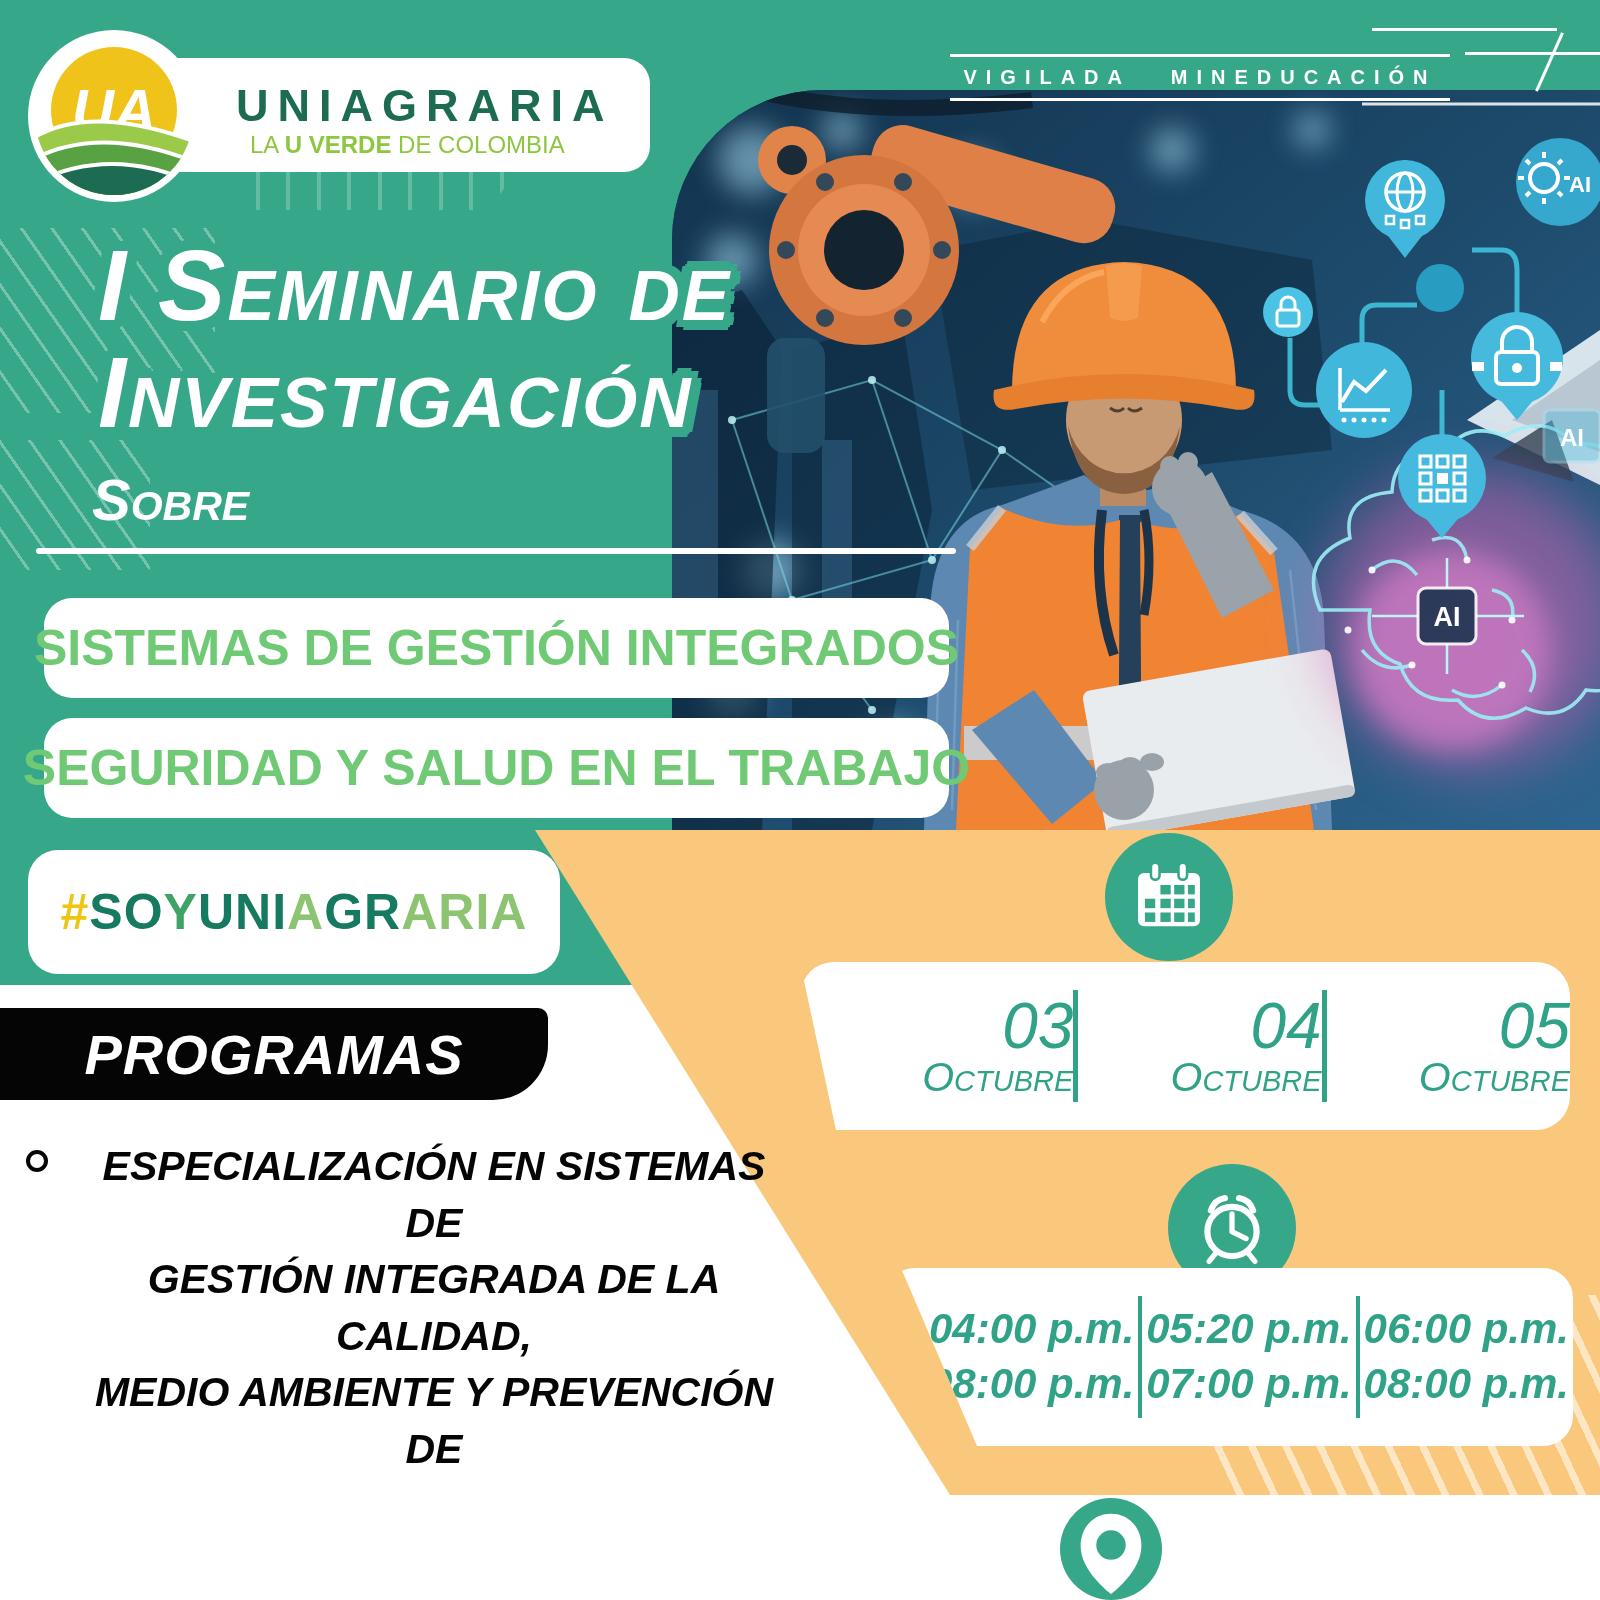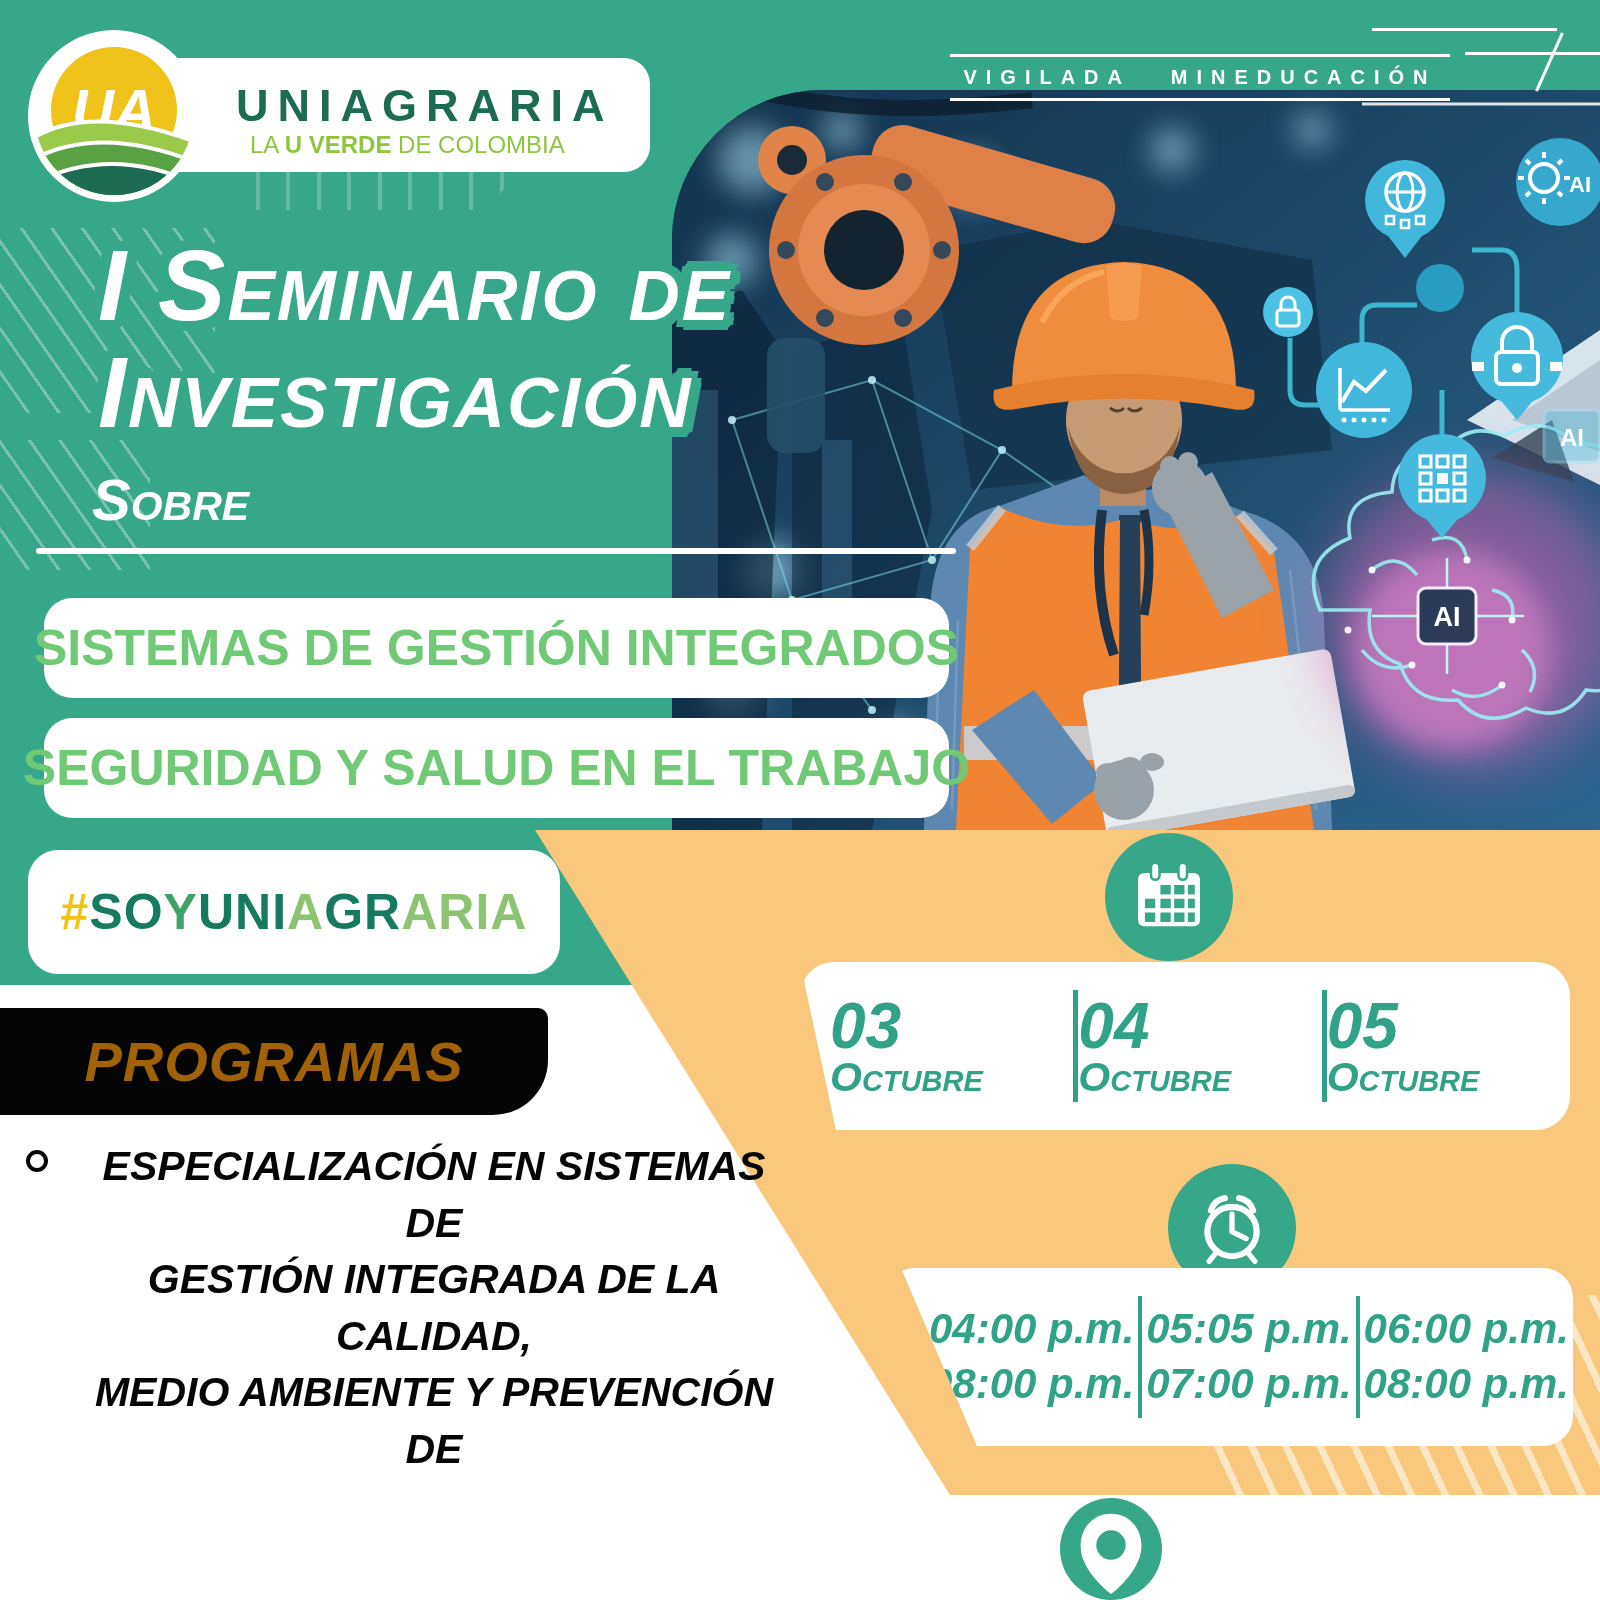--- a/index.html
+++ b/index.html
@@ -52,39 +52,39 @@
   .topic2{top:718px;}
   
   .hashtag-badge{position:absolute;left:28px;top:850px;width:532px;height:124px;background:#fff;
     border-radius:30px;display:flex;align-items:center;justify-content:center;z-index:3;
     font-weight:bold;font-size:50px;letter-spacing:1px;}
   .ht-yellow{color:#f0c414;}
   .ht-dark{color:#157a5f;}
   .ht-light{color:#8cc471;}
   .ht-mid{color:#3fa368;}
   
-  .programas{position:absolute;left:0;top:1008px;width:548px;height:107px;background:#050505;
-    border-radius:0 10px 55px 0;color:#a16207;display:flex;align-items:center;justify-content:center;
+  .programas{position:absolute;left:0;top:1008px;width:548px;height:92px;background:#050505;
+    border-radius:0 10px 55px 0;color:#ffffff;display:flex;align-items:center;justify-content:center;
     font-style:italic;font-weight:bold;font-size:56px;letter-spacing:1px;z-index:3;}
   .programs-list{position:absolute;left:18px;top:1138px;width:780px;z-index:3;}
   .prog-item{position:relative;padding-left:52px;margin-bottom:50px;text-align:center;
     font-style:italic;font-weight:bold;font-size:41px;line-height:1.38;color:#050505;}
   .prog-item:nth-child(2){margin-left:18px;}
   .bullet{position:absolute;left:8px;top:12px;width:14px;height:14px;border:4px solid #050505;
     border-radius:50%;}
   
   .icon-circle{position:absolute;border-radius:50%;background:#37a78a;display:flex;
     align-items:center;justify-content:center;z-index:3;}
   .cal-icon{left:1105px;top:833px;width:128px;height:128px;}
   .clock-icon{left:1168px;top:1164px;width:128px;height:128px;}
   .pin-icon{left:1060px;top:1498px;width:102px;height:102px;}
   .dates-panel{position:absolute;left:800px;top:962px;width:770px;height:168px;background:#fff;
     border-radius:34px;clip-path:polygon(0 0,100% 0,100% 100%,36px 100%);display:flex;
     align-items:center;padding-left:30px;box-sizing:border-box;z-index:3;}
-  .date-col{flex:1;text-align:left;color:#2fa287;font-style:italic;font-weight:bold;line-height:.98;}
+  .date-col{flex:1;text-align:right;color:#2fa287;font-style:italic;font-weight:normal;line-height:.98;}
   .date-col .day{font-size:64px;}
   .date-col .month{font-size:41px;font-variant:small-caps;}
   .vdiv{width:5px;height:112px;background:#2fa287;}
   .times-panel{position:absolute;left:885px;top:1268px;width:688px;height:178px;background:#fff;
     border-radius:30px;clip-path:polygon(16px 0,100% 0,100% 100%,92px 100%);display:flex;
     align-items:center;padding-left:40px;box-sizing:border-box;z-index:3;}
   .time-col{flex:1;text-align:center;color:#2fa287;font-style:italic;font-weight:bold;
     font-size:42px;line-height:1.3;white-space:nowrap;}
   .tdiv{width:4px;height:122px;background:#2fa287;}
   .location-label{position:absolute;left:1192px;top:1512px;color:#2fa287;font-style:italic;
@@ -411,21 +411,21 @@
       </g>
     </svg>
   </div>
   <div class="times-panel">
       <div class="time-col">
         <div>04:00 p.m.</div>
         <div>08:00 p.m.</div>
       </div>
       <div class="tdiv"></div>
       <div class="time-col">
-        <div>05:05 p.m.</div>
+        <div>05:20 p.m.</div>
         <div>07:00 p.m.</div>
       </div>
       <div class="tdiv"></div>
       <div class="time-col">
         <div>06:00 p.m.</div>
         <div>08:00 p.m.</div>
       </div>
     </div>
 
   <div class="icon-circle pin-icon">

